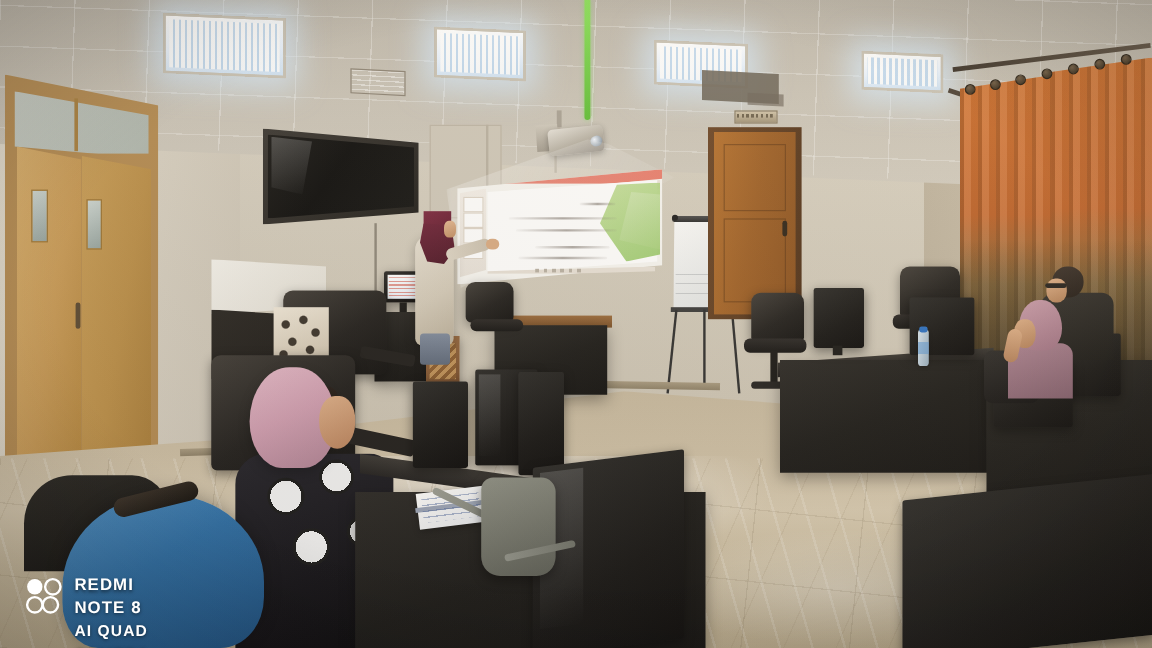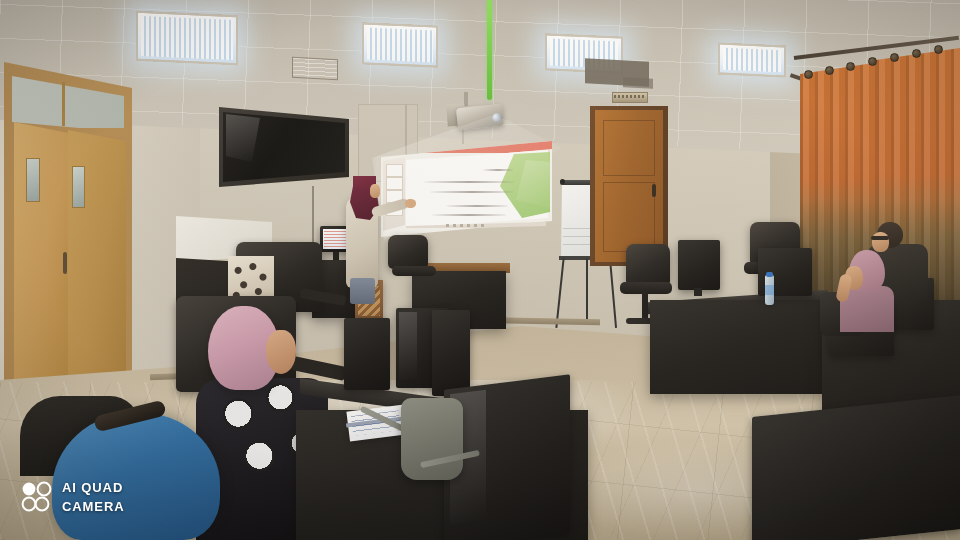--- a/index.html
+++ b/index.html
@@ -536,17 +536,18 @@
   <div class="L vignette"></div>
 
   <div class="L watermark">
     <svg class="wm-icon" viewBox="0 0 34 34">
       <circle cx="9" cy="9" r="6.4" fill="#ffffff"></circle>
       <circle cx="24" cy="9" r="6.4" fill="none" stroke="#ffffff" stroke-width="2"></circle>
       <circle cx="9" cy="24" r="6.4" fill="none" stroke="#ffffff" stroke-width="2"></circle>
       <circle cx="22" cy="24" r="6.4" fill="none" stroke="#ffffff" stroke-width="2"></circle>
     </svg>
     <div class="wm-text">
+      <div class="wm-line1">REDMI NOTE 8</div>
       <div class="wm-line2">AI QUAD CAMERA</div>
     </div>
   </div>
 
 </div>
 
 </body></html>

